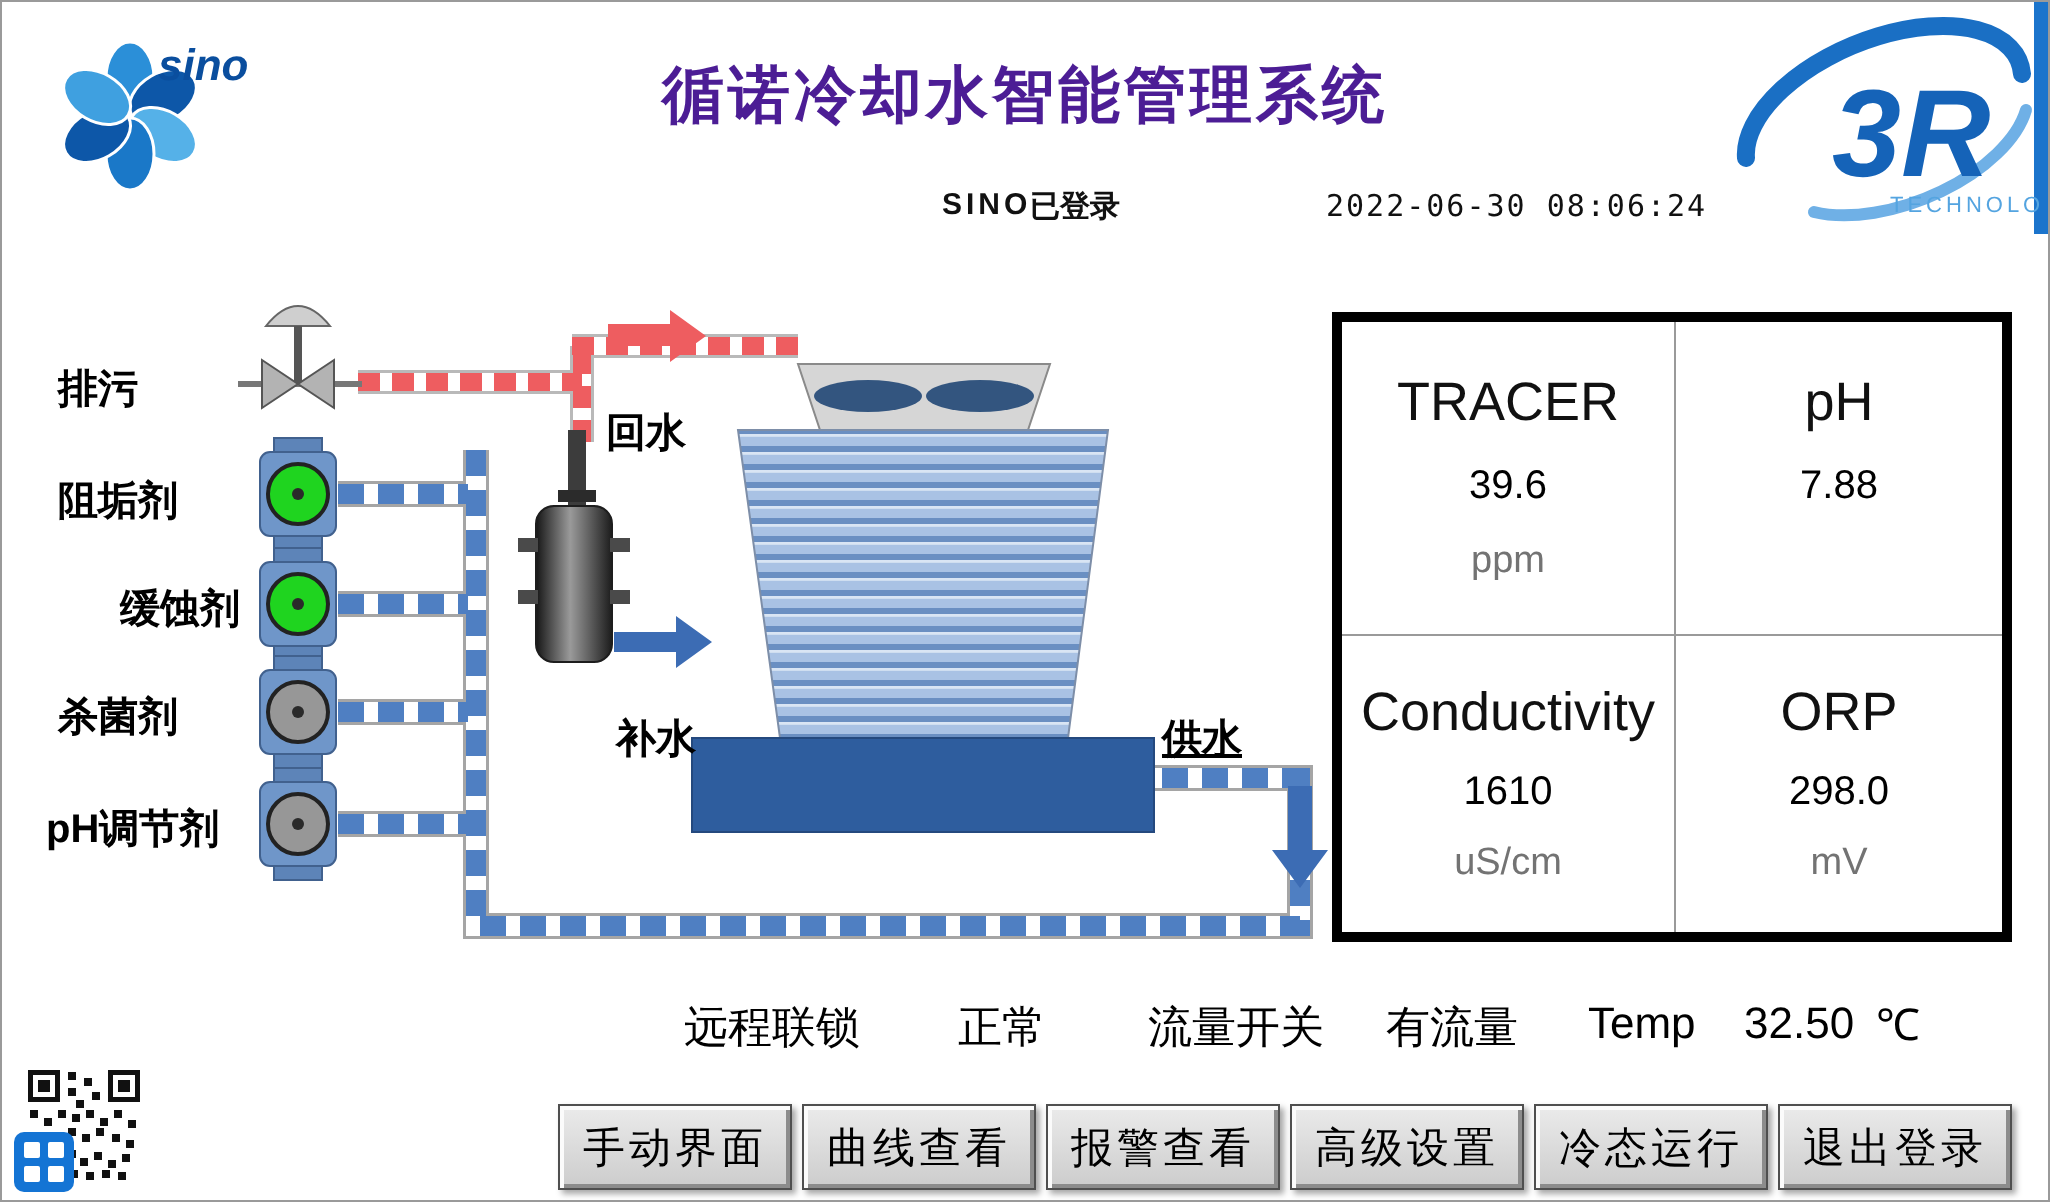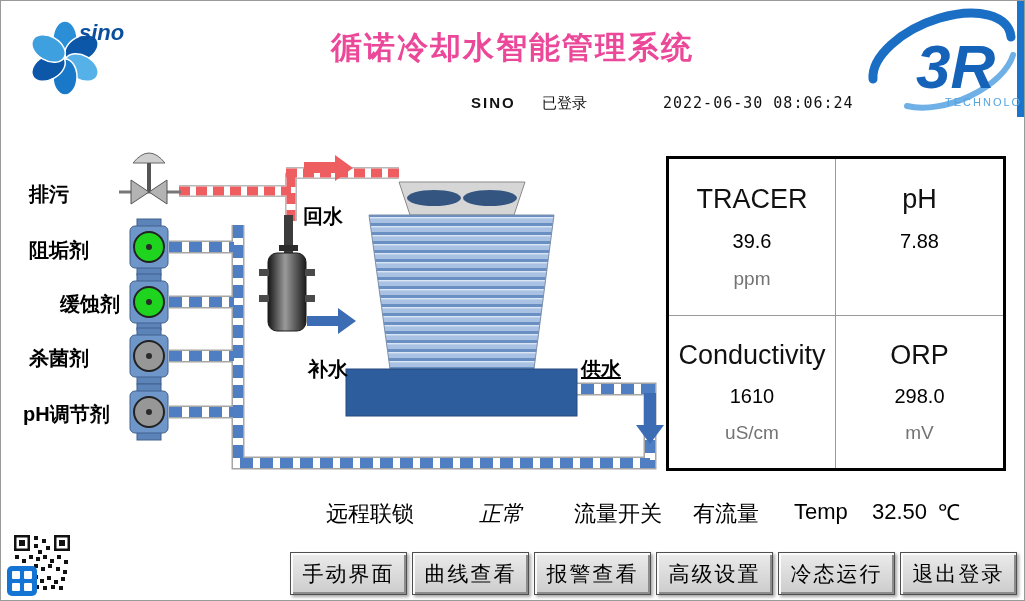--- a/index.html
+++ b/index.html
@@ -1,46 +1,46 @@
 <!DOCTYPE html>
 <html lang="zh"><head>
 <meta charset="utf-8">
 <style>
   *{margin:0;padding:0;box-sizing:border-box;}
   body{background:#e9e9e9;font-family:"Liberation Sans",sans-serif;}
   .screen{position:relative;width:1025px;height:601px;background:#ffffff;border:1px solid #9a9a9a;overflow:hidden;}
   .layer{position:absolute;left:0;top:0;}
   .logo-sino{position:absolute;left:20px;top:5px;}
   .logo-3r{position:absolute;left:860px;top:2px;}
-  .title{position:absolute;top:26px;left:0;width:100%;text-align:center;font-size:31px;font-weight:600;letter-spacing:2px;color:#ec4899;}
+  .title{position:absolute;top:26px;left:0;width:100%;text-align:center;font-size:31px;font-weight:600;letter-spacing:2px;color:#4c1d95;}
   .sub{position:absolute;top:93px;font-size:15px;color:#111;}
   .sub.user{left:470px;font-weight:700;letter-spacing:2px;}
-  .sub.login{left:541px;}
+  .sub.login{left:514px;font-weight:bold;}
   .sub.dt{left:662px;font-family:"DejaVu Sans Mono",monospace;letter-spacing:1px;}
   .lbl{position:absolute;font-size:20px;font-weight:600;color:#000;white-space:nowrap;}
   .l-drain{left:28px;top:180px;}
   .l-chem0{left:28px;top:236px;}
   .l-chem1{left:28px;top:290px;margin-left:31px;}
   .l-chem2{left:28px;top:344px;}
   .l-chem3{left:22px;top:400px;}
   .l-return{left:302px;top:202px;}
   .l-makeup{left:307px;top:355px;}
   .l-supply{left:580px;top:355px;text-decoration:underline;}
-  .meas{position:absolute;left:665px;top:155px;width:340px;height:315px;display:grid;grid-template-columns:167px 1fr;grid-template-rows:157px 1fr;border:3px solid #000000;background:#fff;}
+  .meas{position:absolute;left:665px;top:155px;width:340px;height:315px;display:grid;grid-template-columns:167px 1fr;grid-template-rows:157px 1fr;border:5px solid #000000;background:#fff;}
   .cell{display:flex;flex-direction:column;align-items:center;justify-content:space-evenly;padding:10px 0;}
   .cell.bR{border-right:1px solid #9a9a9a;}
   .cell.bB{border-bottom:1px solid #9a9a9a;}
   .cell .name{font-size:27px;color:#111;}
   .cell .val{font-size:20px;color:#000000;}
   .cell .unit{font-size:19px;color:#737373;min-height:22px;}
   .status{position:absolute;top:498px;font-size:22px;font-weight:500;color:#000;white-space:nowrap;}
-  .s-ilk-l{left:325px;} .s-ilk-v{left:478px;font-style:italic;}
+  .s-ilk-l{left:341px;} .s-ilk-v{left:478px;}
   .s-flw-l{left:573px;} .s-flw-v{left:692px;}
   .s-tmp-l{left:793px;} .s-tmp-v{left:871px;} .s-tmp-u{left:937px;top:495px;}
-  .btnrow{position:absolute;left:289px;top:551px;display:flex;gap:5px;}
+  .btnrow{position:absolute;left:278px;top:551px;display:flex;gap:5px;}
   .hmibtn{width:117px;height:43px;font-size:21px;letter-spacing:2px;color:#000;font-family:inherit;
     background:linear-gradient(180deg,#ebebeb,#cccccc);border:1px solid #4f4f4f;
     box-shadow:inset 2px 2px 0 #fbfbfb, inset -2px -2px 0 #8c8c8c, 2px 2px 3px rgba(0,0,0,.35);cursor:pointer;white-space:nowrap;}
   .qr{position:absolute;left:12px;top:533px;}
   .qricon{position:absolute;left:6px;top:565px;}
 </style>
 </head>
 <body>
 
 <div class="screen">

